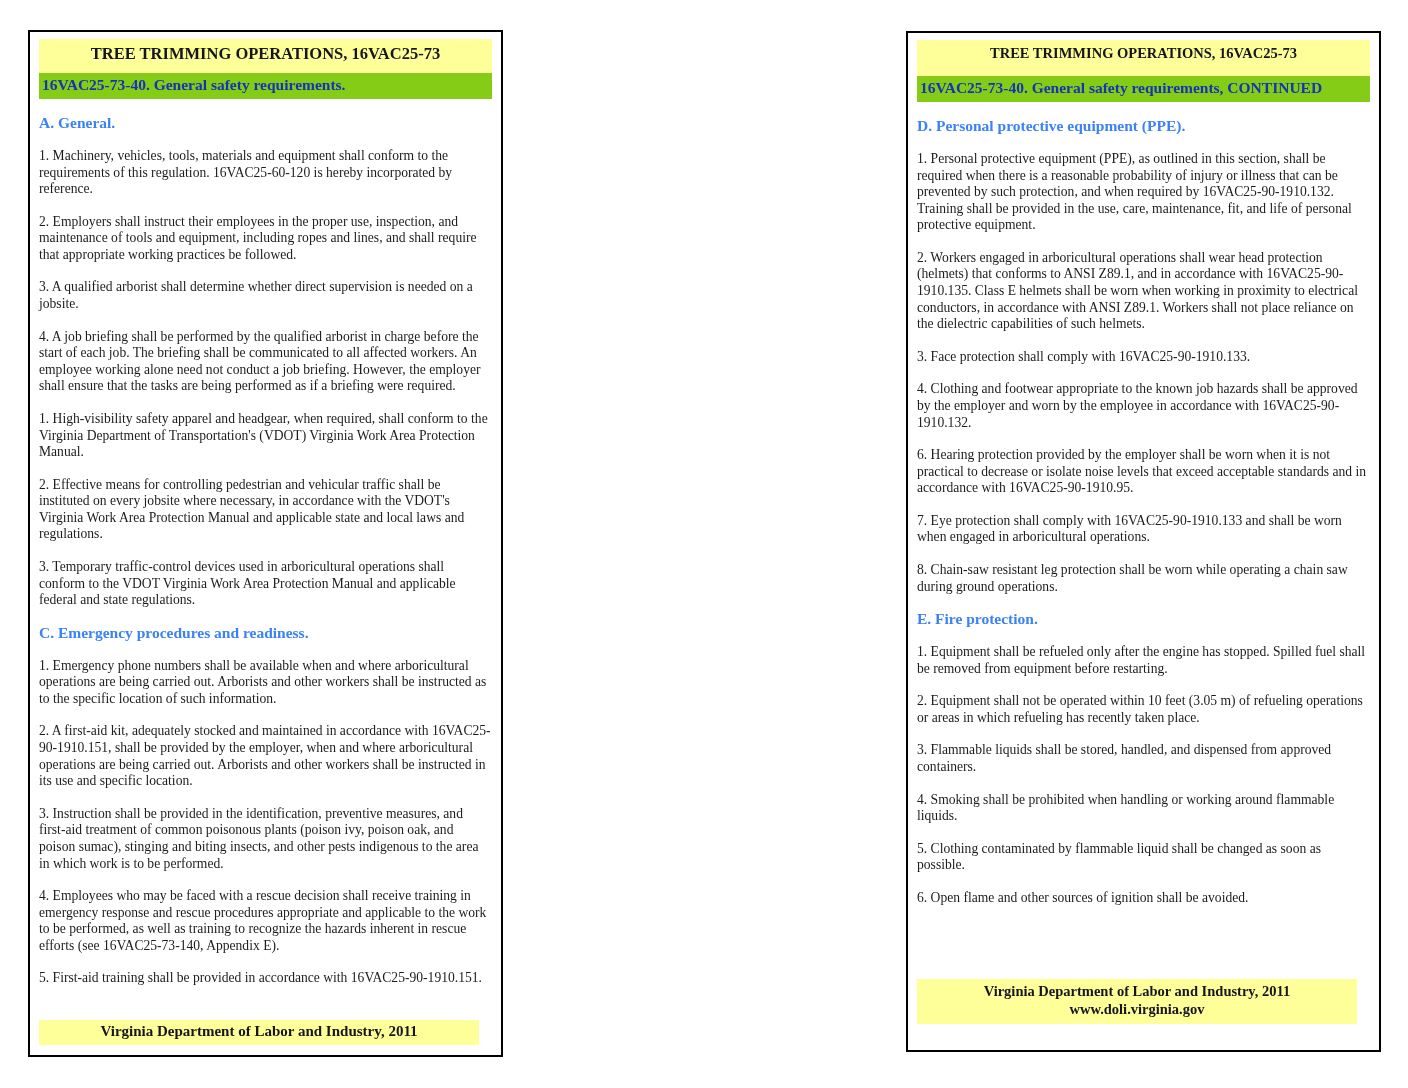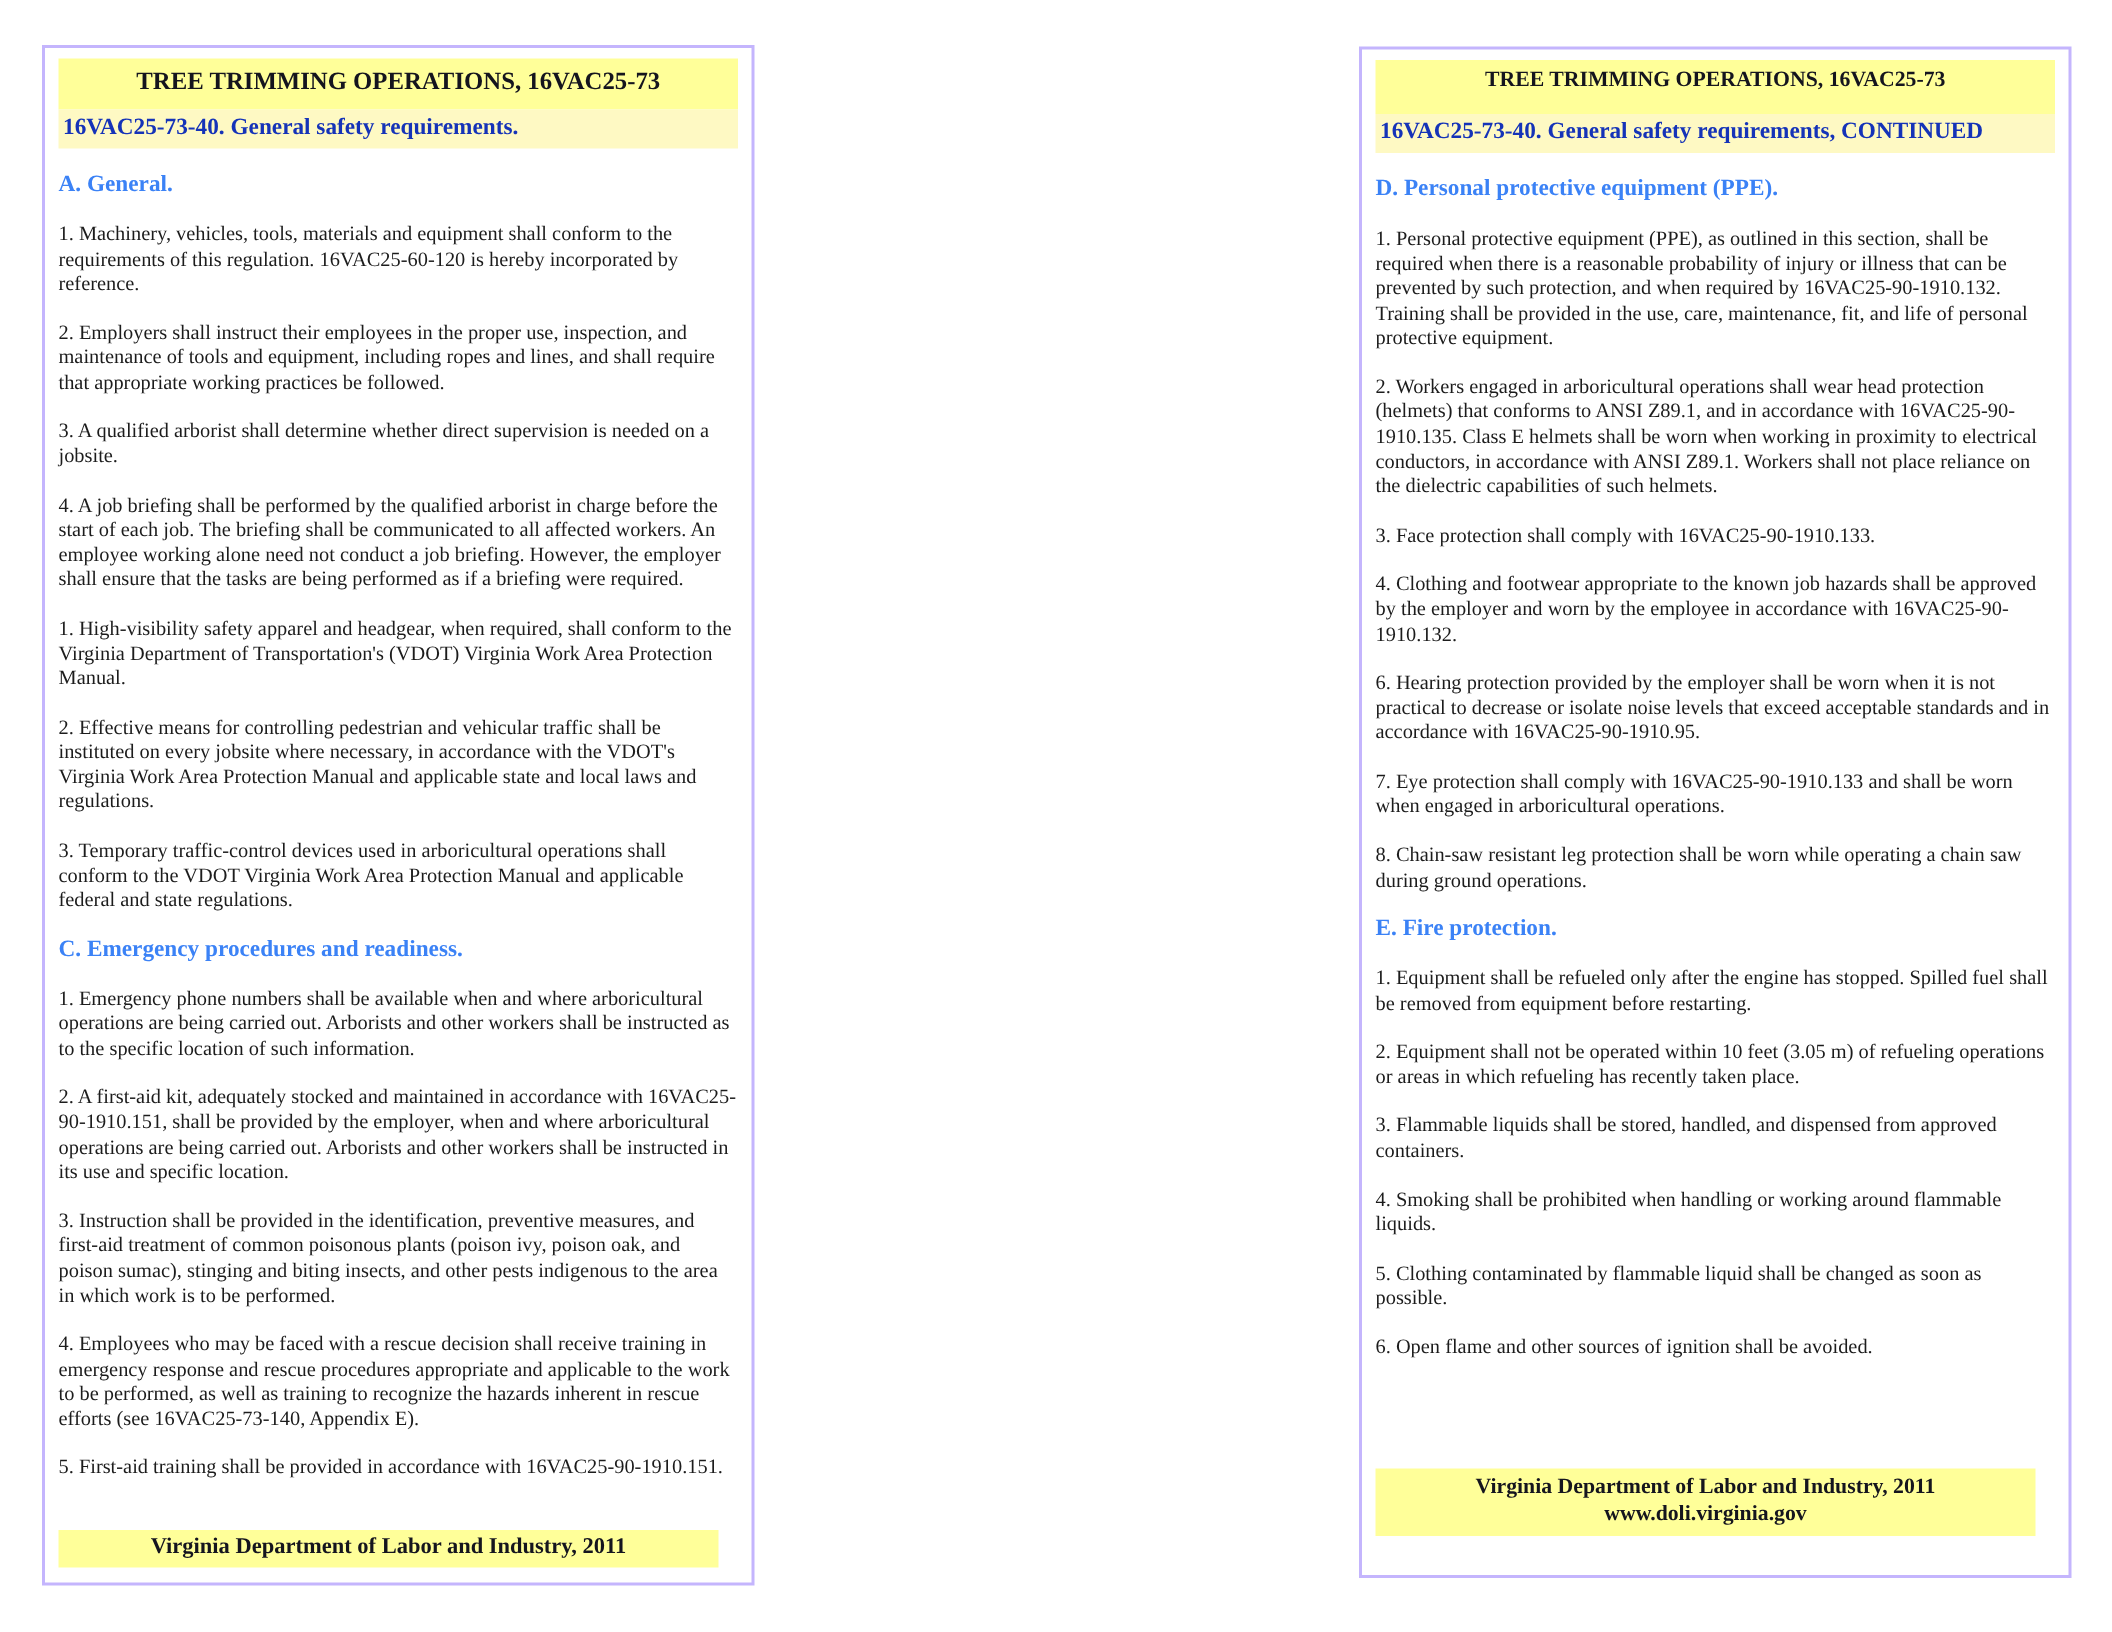--- a/index.html
+++ b/index.html
@@ -12,21 +12,21 @@
     position: relative;
     width: 1408px;
     height: 1088px;
     background: #ffffff;
     overflow: hidden;
   }
   .page {
     position: absolute;
     box-sizing: border-box;
     background: #ffffff;
-    border: 2px solid #c4b5fd;
+    border: 2px solid #000000;
     padding: 7px 9px;
   }
   #left-page {
     left: 28px;
     top: 30px;
     width: 475px;
     height: 1027px;
   }
   #right-page {
     left: 906px;
@@ -37,21 +37,21 @@
   .title-bar {
     background: #ffff99;
     color: #15151e;
     font-weight: bold;
     text-align: center;
     padding: 5px 2px 9px 2px;
   }
   #left-page .title-bar { font-size: 16.5px; }
   #right-page .title-bar { font-size: 14.5px; padding-bottom: 14px; }
   .sub-bar {
-    background: #fef9c3;
+    background: #84cc16;
     color: #1533b8;
     font-weight: bold;
     font-size: 15.5px;
     padding: 3px 4px 5px 3px;
   }
   .section-heading {
     font-size: 15.5px;
     font-weight: bold;
     color: #3b82f6;
     margin: 15px 0 6px 0;

